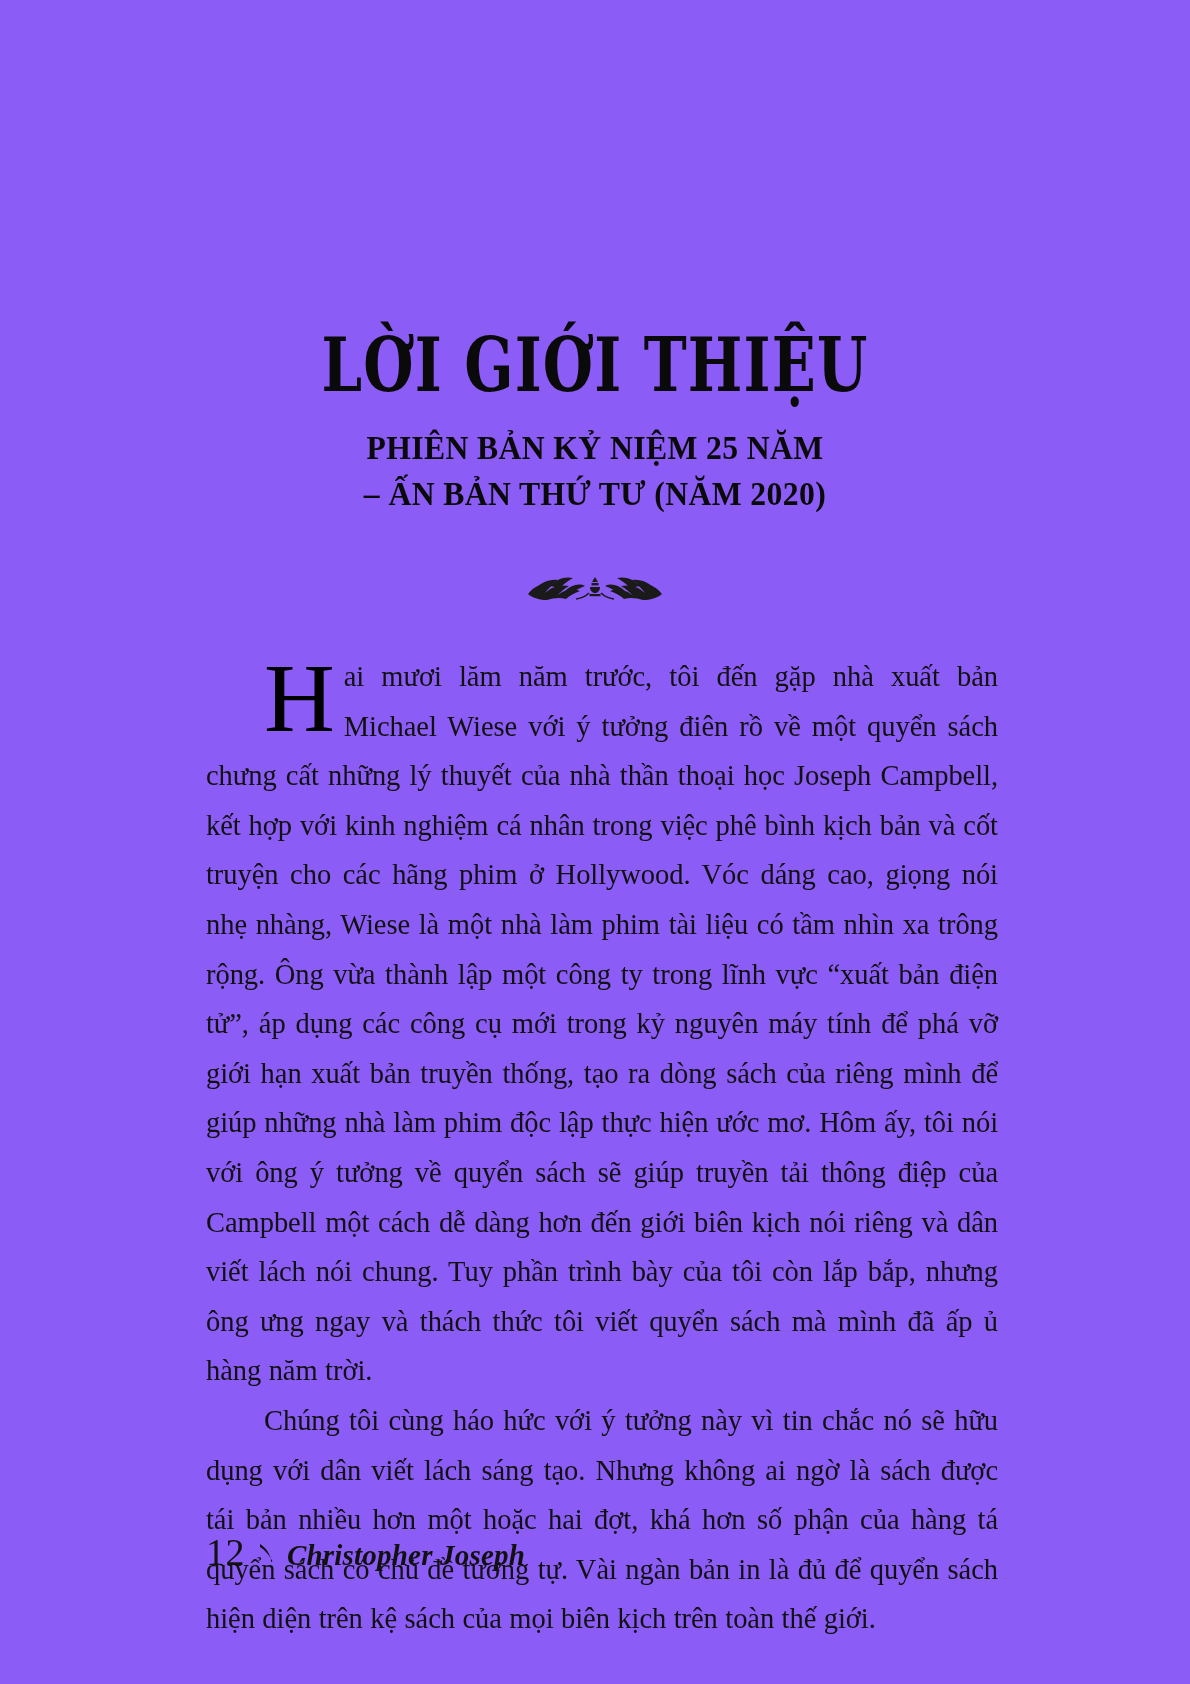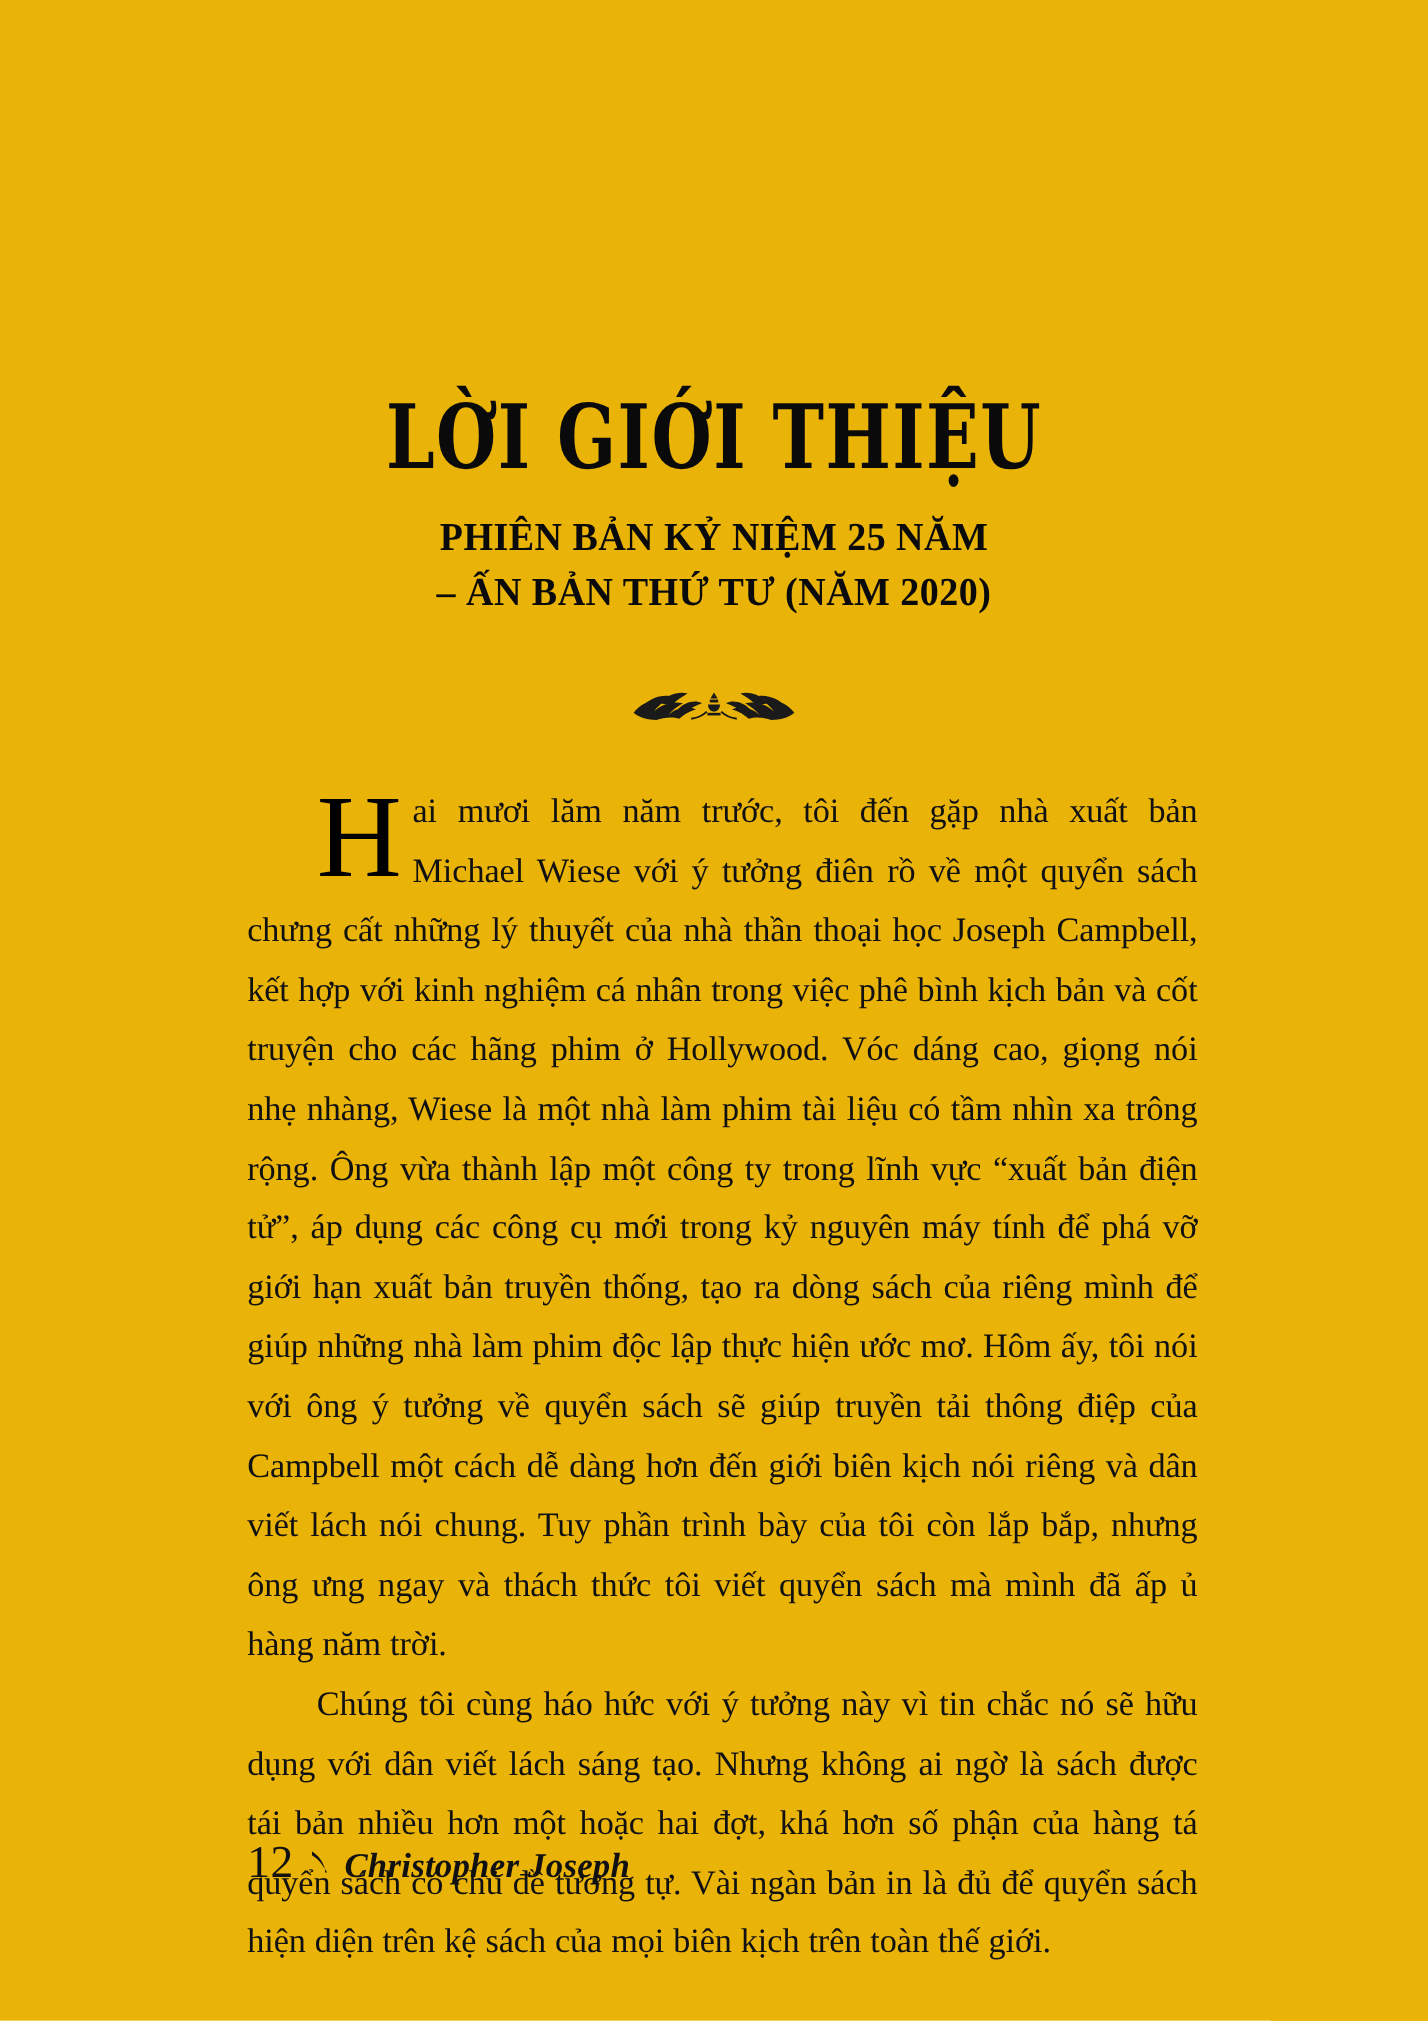--- a/index.html
+++ b/index.html
@@ -13,21 +13,21 @@
     position: relative;
     overflow: hidden;
     font-family: "Liberation Serif", "DejaVu Serif", serif;
     color: #0d0d0d;
     -webkit-font-smoothing: antialiased;
   }
 
   .page {
     position: absolute;
     inset: 0;
-    background: #eab308;
+    background: #8b5cf6;
   }
 
   
   .chapter-head {
     position: absolute;
     top: 330px;
     left: 0;
     right: 0;
     text-align: center;
   }

